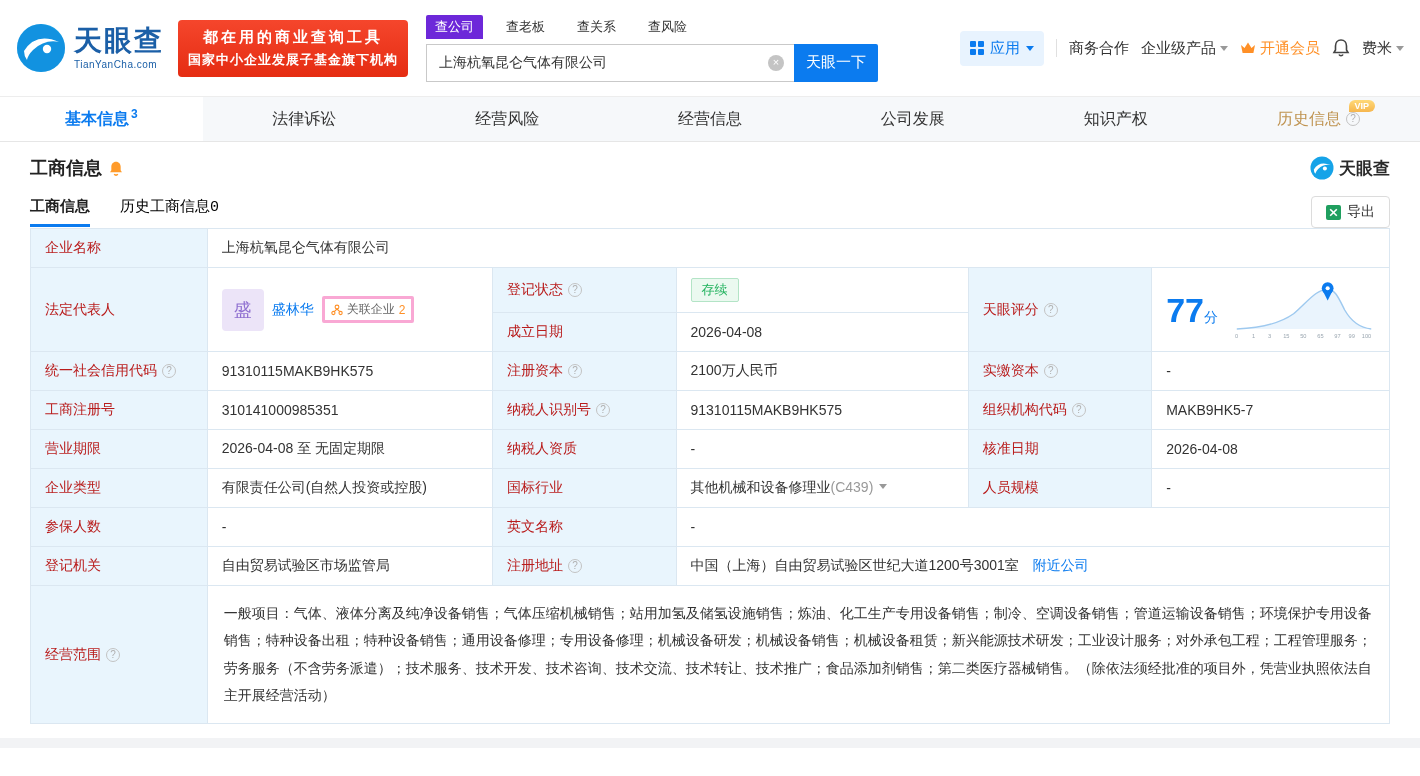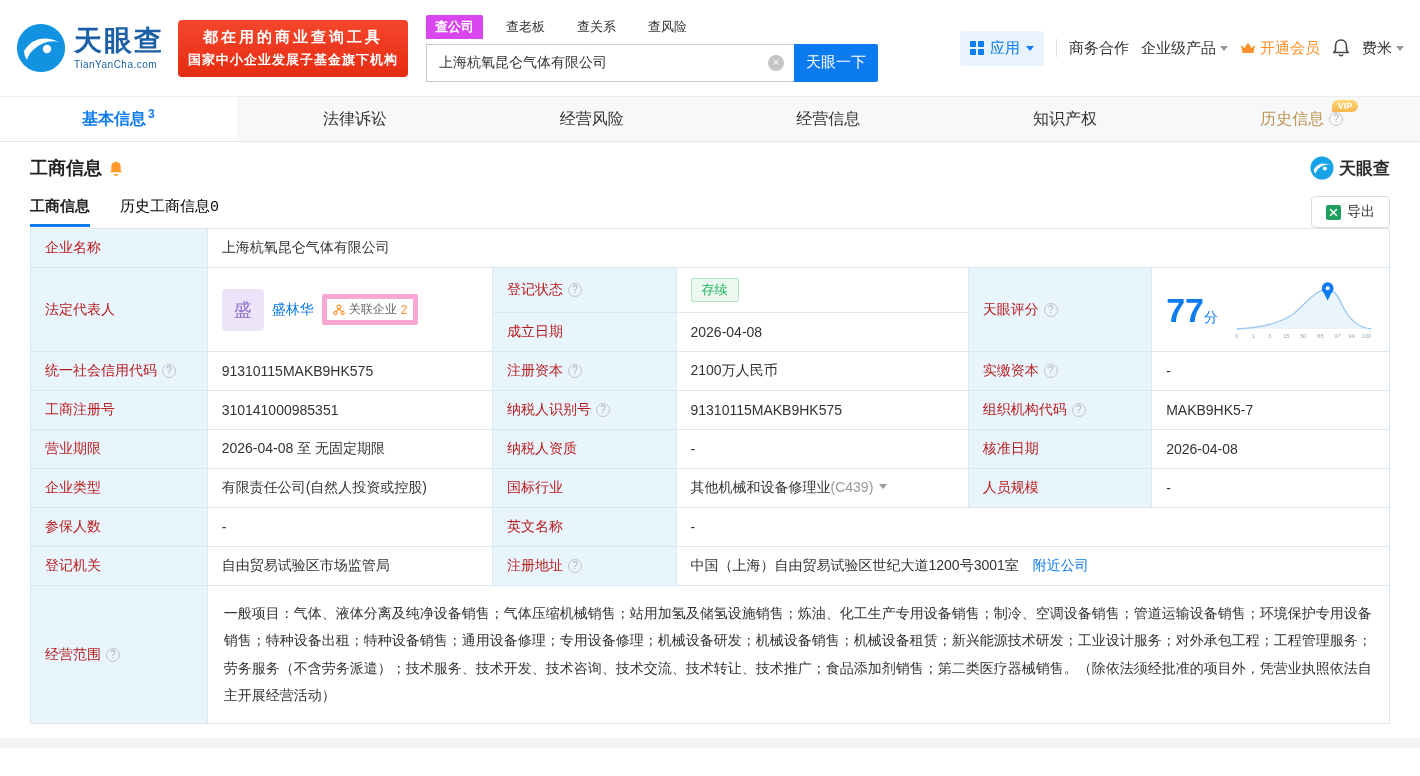--- a/index.html
+++ b/index.html
@@ -14,21 +14,21 @@
   .logo-cn { font-size:28px; font-weight:700; color:#1b5fa7; letter-spacing:2px; line-height:1; }
   .logo-en { font-size:10px; color:#1b5fa7; margin-top:4px; letter-spacing:.5px; }
   .banner { margin-left:14px; background:linear-gradient(180deg,#f5462c,#e52c12); color:#fff;
     border-radius:4px; padding:8px 10px; text-align:center; }
   .banner-l1 { font-size:15px; font-weight:700; letter-spacing:3px; white-space:nowrap; }
   .banner-l2 { font-size:13px; font-weight:700; letter-spacing:1px; margin-top:4px; white-space:nowrap; }
 
   .search-area { margin-left:18px; }
   .search-tabs { display:flex; align-items:flex-end; gap:14px; font-size:13px; }
   .stab { padding:3px 9px; cursor:pointer; color:#333; }
-  .stab.active { background:#d946ef; color:#fff; border-radius:2px 2px 0 0; font-weight:700; }
+  .stab.active { background:#6d28d9; color:#fff; border-radius:2px 2px 0 0; font-weight:400; }
   .search-row { display:flex; margin-top:5px; }
   .search-input-wrap { position:relative; width:368px; height:38px; border:1px solid #c9c9c9;
     border-right:none; background:#fff; }
   .search-input-wrap input { width:100%; height:100%; border:none; outline:none;
     padding:0 34px 0 12px; font-size:14px; color:#333; font-family:inherit; }
   .clear-btn { position:absolute; right:10px; top:50%; transform:translateY(-50%);
     width:16px; height:16px; border-radius:50%; background:#c4c4c4; color:#fff;
     text-align:center; line-height:15px; font-size:11px; cursor:pointer; }
   .clear-btn::after { content:"×"; }
   .search-btn { width:84px; height:38px; background:#0b7bef; color:#fff; border:none;
@@ -77,21 +77,21 @@
   table.info td { border:1px solid #dbe7f1; padding:10px 14px; vertical-align:middle; word-break:break-all; }
   td.lbl { background:#e9f5fd; color:#b91c1c; }
   .q { display:inline-block; width:14px; height:14px; border:1px solid #c3c3c3; border-radius:50%;
     color:#b0b0b0; font-size:10px; line-height:12px; text-align:center; margin-left:5px;
     vertical-align:1px; cursor:pointer; }
   .q::after { content:"?"; }
   .rep-cell { display:flex; align-items:center; gap:8px; }
   .avatar { width:42px; height:42px; border-radius:4px; background:#ece4f8; color:#8f6fd0;
     font-size:18px; display:flex; align-items:center; justify-content:center; flex:0 0 42px; }
   a.blue, .blue { color:#0b7bef; text-decoration:none; cursor:pointer; }
-  .rel-tag { display:inline-flex; align-items:center; gap:4px; border:5px solid #f9a8d4;
+  .rel-tag { display:inline-flex; align-items:center; gap:4px; border:3px solid #f9a8d4;
     border-radius:2px; padding:2px 6px; font-size:12px; color:#666; cursor:pointer; white-space:nowrap; }
   .rel-cnt { color:#ff9027; }
   .badge-green { display:inline-block; padding:2px 10px; background:#ebf9f0; border:1px solid #b3e4c6;
     color:#23b35f; border-radius:2px; font-size:13px; }
   .score-cell { display:flex; align-items:center; justify-content:space-between; gap:8px; }
   .score-num { font-size:34px; font-weight:700; color:#0b7bef; line-height:1; }
   .score-unit { font-size:14px; color:#0b7bef; }
   .gray { color:#999; }
   .sel-caret { width:0; height:0; border:4px solid transparent; border-top:5px solid #999;
     display:inline-block; margin-left:6px; vertical-align:-1px; cursor:pointer; }
@@ -182,20 +182,23 @@
     <span class="cnt">3</span>
   </div>
   <div class="mtab">
     <span>法律诉讼</span>
   </div>
   <div class="mtab">
     <span>经营风险</span>
   </div>
   <div class="mtab">
     <span>经营信息</span>
+  </div>
+  <div class="mtab">
+    <span>公司发展</span>
   </div>
   <div class="mtab">
     <span>知识产权</span>
   </div>
   <div class="mtab gold">
     <span>历史信息</span>
     <span class="q"></span>
     <span class="vip-badge">VIP</span>
   </div>
 </nav>

